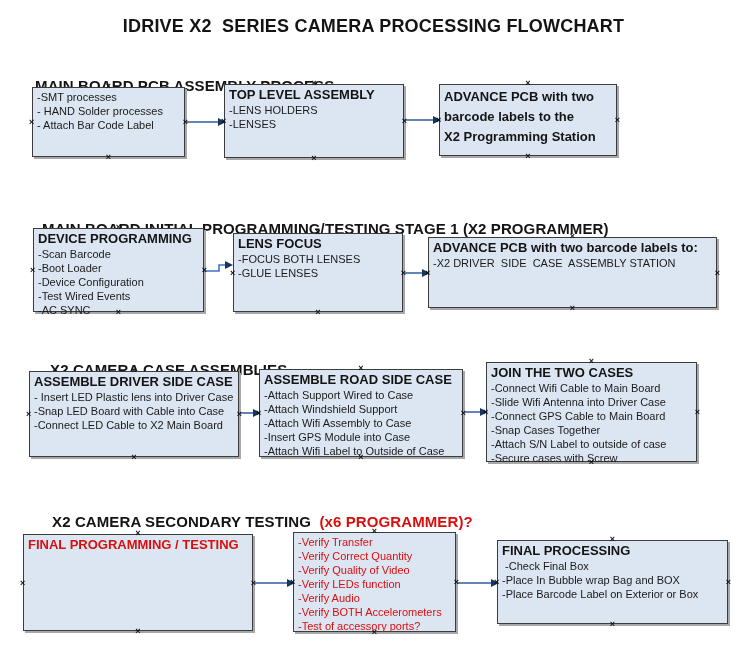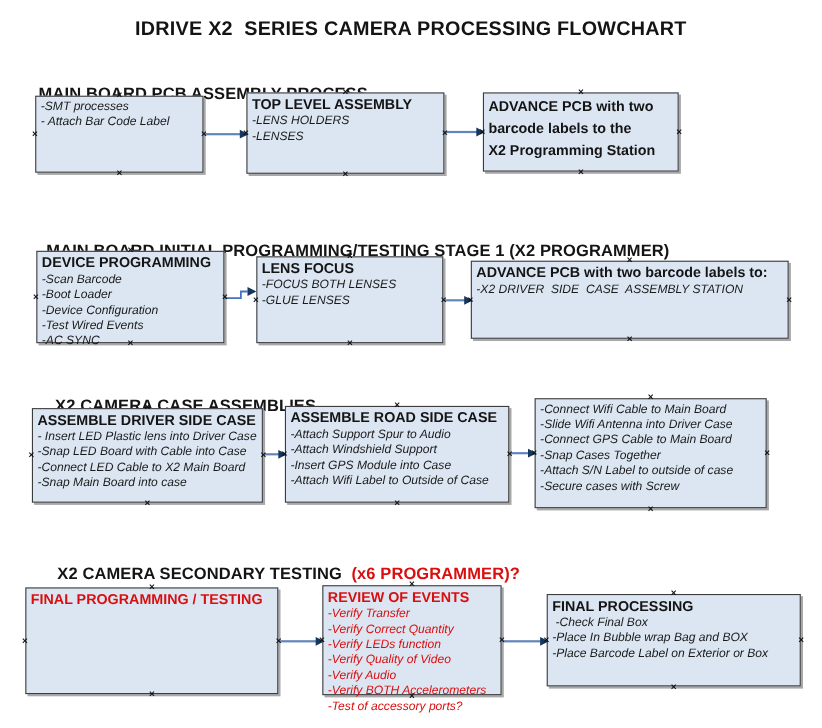--- a/index.html
+++ b/index.html
@@ -19,21 +19,21 @@
   .box{
     position:absolute;background:var(--boxfill,#dce6f2);
     border:1px solid #3c3c3c;box-shadow:2px 2px 0 #a8a8a8;
     box-sizing:border-box;padding:2px 2px 0 4px;
   }
   .box-title{
     font-size:13px;font-weight:bold;color:#141414;line-height:16px;white-space:pre-line;
   }
   .box.spread .box-title{line-height:20px;}
   ul.box-items{margin:0;padding:0;list-style:none;}
-  .box-items li{font-size:11px;line-height:14px;color:#1a1a1a;white-space:pre;font-style:italic;}
+  .box-items li{font-size:11px;line-height:14px;color:#1a1a1a;white-space:pre;}
   .box.red .box-title,.box.red .box-items li{color:var(--red,#d90f0f);}
   .hx{
     position:absolute;font-size:9px;line-height:7px;color:#111;font-weight:bold;z-index:5;
     pointer-events:none;
   }
   .hx.t{top:-5px;left:50%;transform:translateX(-50%);}
   .hx.b{bottom:-5px;left:50%;transform:translateX(-50%);}
   .hx.l{left:-4px;top:50%;transform:translateY(-50%);}
   .hx.r{right:-4px;top:50%;transform:translateY(-50%);}
   .conn{position:absolute;height:0;border-top:2px solid var(--connline,#6384b8);}
@@ -50,20 +50,21 @@
 <div class="canvas">
 
   <div class="main-title">IDRIVE X2  SERIES CAMERA PROCESSING FLOWCHART</div>
 
   <div class="sec-heading" style="left:18px;top:60px;">
     <span>MAIN BOARD PCB ASSEMBLY PROCESS</span>
   </div>
   <div class="box" style="left:32px;top:87px;width:153px;height:70px;">
     <ul class="box-items">
         <li>-SMT processes</li>
+        <li>- HAND Solder processes</li>
         <li>- Attach Bar Code Label</li>
       </ul>
   <span class="hx t">×</span>
       <span class="hx b">×</span>
       <span class="hx l">×</span>
       <span class="hx r">×</span>
     </div>
   <div class="box" style="left:224px;top:84px;width:180px;height:74px;">
     <div class="box-title">TOP LEVEL ASSEMBLY</div>
     <ul class="box-items">
@@ -139,41 +140,42 @@
 
   <div class="sec-heading" style="left:33px;top:344px;">
     <span>X2 CAMERA CASE ASSEMBLIES</span>
   </div>
   <div class="box" style="left:29px;top:371px;width:210px;height:86px;">
     <div class="box-title">ASSEMBLE DRIVER SIDE CASE</div>
     <ul class="box-items">
         <li>- Insert LED Plastic lens into Driver Case</li>
         <li>-Snap LED Board with Cable into Case</li>
         <li>-Connect LED Cable to X2 Main Board</li>
-        <li>-Snap Main Board into case</li>
       </ul>
   <span class="hx t">×</span>
       <span class="hx b">×</span>
       <span class="hx l">×</span>
       <span class="hx r">×</span>
     </div>
   <div class="box" style="left:259px;top:369px;width:204px;height:88px;">
     <div class="box-title">ASSEMBLE ROAD SIDE CASE</div>
     <ul class="box-items">
-        <li>-Attach Support Spur to Audio</li>
+        <li>-Attach Support Wired to Case</li>
         <li>-Attach Windshield Support</li>
+        <li>-Attach Wifi Assembly to Case</li>
         <li>-Insert GPS Module into Case</li>
         <li>-Attach Wifi Label to Outside of Case</li>
       </ul>
   <span class="hx t">×</span>
       <span class="hx b">×</span>
       <span class="hx l">×</span>
       <span class="hx r">×</span>
     </div>
   <div class="box" style="left:486px;top:362px;width:211px;height:100px;">
+    <div class="box-title">JOIN THE TWO CASES</div>
     <ul class="box-items">
         <li>-Connect Wifi Cable to Main Board</li>
         <li>-Slide Wifi Antenna into Driver Case</li>
         <li>-Connect GPS Cable to Main Board</li>
         <li>-Snap Cases Together</li>
         <li>-Attach S/N Label to outside of case</li>
         <li>-Secure cases with Screw</li>
       </ul>
   <span class="hx t">×</span>
       <span class="hx b">×</span>
@@ -191,26 +193,25 @@
     <span>X2 CAMERA SECONDARY TESTING </span><span class="red"> (x6 PROGRAMMER)?</span>
   </div>
   <div class="box red" style="left:23px;top:534px;width:230px;height:97px;">
     <div class="box-title">FINAL PROGRAMMING / TESTING</div>
   <span class="hx t">×</span>
       <span class="hx b">×</span>
       <span class="hx l">×</span>
       <span class="hx r">×</span>
     </div>
   <div class="box red" style="left:293px;top:532px;width:163px;height:100px;">
-    <div class="box-title">REVIEW OF EVENTS</div>
     <ul class="box-items">
         <li>-Verify Transfer</li>
         <li>-Verify Correct Quantity</li>
+        <li>-Verify Quality of Video</li>
         <li>-Verify LEDs function</li>
-        <li>-Verify Quality of Video</li>
         <li>-Verify Audio</li>
         <li>-Verify BOTH Accelerometers</li>
         <li>-Test of accessory ports?</li>
       </ul>
   <span class="hx t">×</span>
       <span class="hx b">×</span>
       <span class="hx l">×</span>
       <span class="hx r">×</span>
     </div>
   <div class="box" style="left:497px;top:540px;width:231px;height:84px;">

